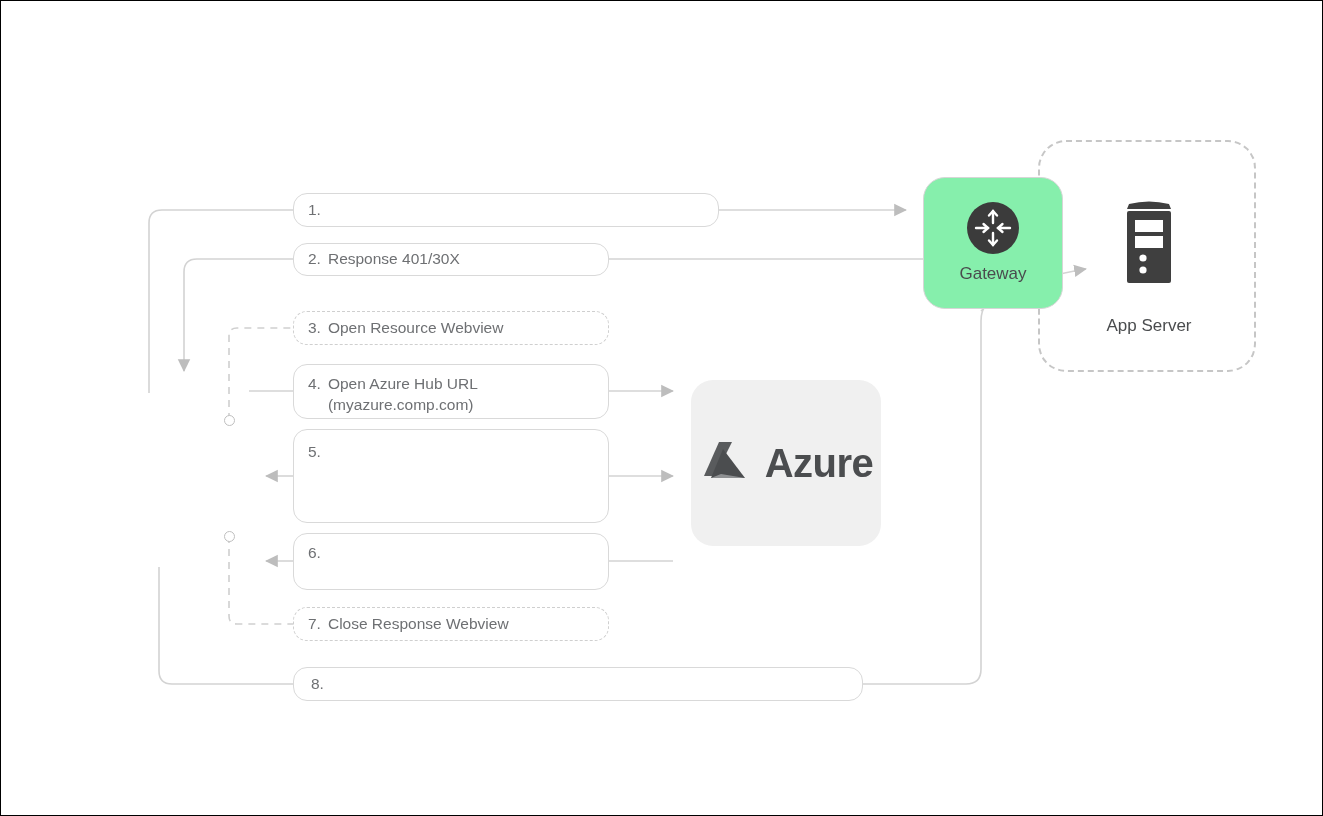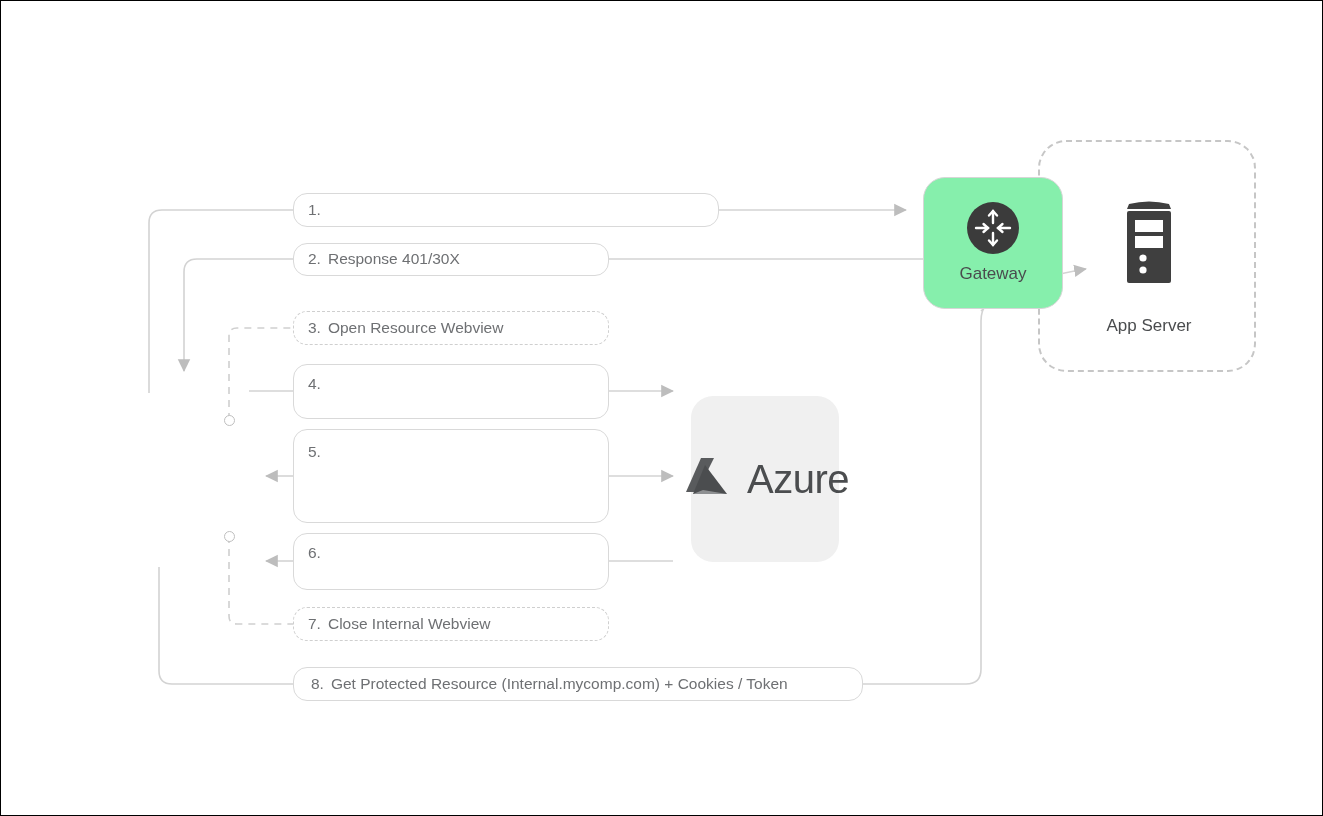--- a/index.html
+++ b/index.html
@@ -176,44 +176,45 @@
     <span class="txt">Response 401/30X</span>
   </div>
 
   <div class="step tight dashed" style="left:292px; top:310px; width:316px; height:34px;">
     <span class="num">3.</span>
     <span class="txt">Open Resource Webview</span>
   </div>
 
   <div class="step col" style="left:292px; top:363px; width:316px; height:55px; padding-top:9px;">
     <span class="num">4.</span>
+    <span class="txt">Open Azure Hub URL
+(myazure.comp.com)</span>
   </div>
 
   <div class="step col" style="left:292px; top:428px; width:316px; height:94px; padding-top:12px;">
     <span class="num">5.</span>
   </div>
 
   <div class="step col" style="left:292px; top:532px; width:316px; height:57px; padding-top:9px;">
     <span class="num">6.</span>
   </div>
 
   <div class="step tight dashed" style="left:292px; top:606px; width:316px; height:34px;">
     <span class="num">7.</span>
-    <span class="txt">Close Internal Webview</span>
+    <span class="txt">Close Response Webview</span>
   </div>
 
   <div class="step tight" style="left:292px; top:666px; width:570px; height:34px; padding-left:17px;">
     <span class="num">8.</span>
-    <span class="txt">Get Protected Resource (Internal.mycomp.com)  + Cookies / Token</span>
   </div>
 
   <div class="port-dot" style="left:223px; top:414px;"></div>
   <div class="port-dot" style="left:223px; top:530px;"></div>
 
-  <div class="azure-card" style="left:690px; top:395px; width:148px; height:166px;">
+  <div class="azure-card" style="left:690px; top:379px; width:190px; height:166px;font-weight:bold;">
     <div class="azure-wrap">
       <svg width="54" height="46" viewBox="0 0 54 46" xmlns="http://www.w3.org/2000/svg">
         <path d="M20,2 L5,36 L16,36 L33,2 Z" fill="#595b5d"></path>
         <path d="M24,9 L12,38 L46,38 L24,9 Z" fill="#4b4d4f"></path>
         <path d="M12,38 L46,38 L22,34 Z" fill="#8e9092"></path>
       </svg>
       <span class="azure-name">Azure</span>
     </div>
   </div>
 

